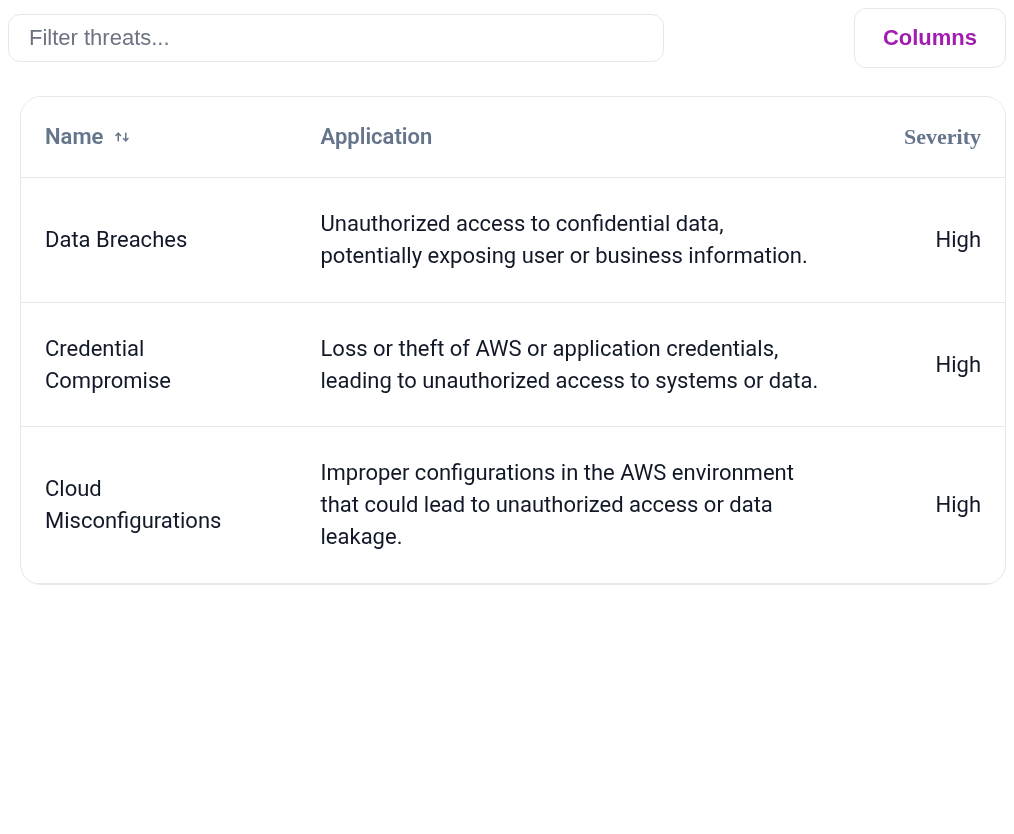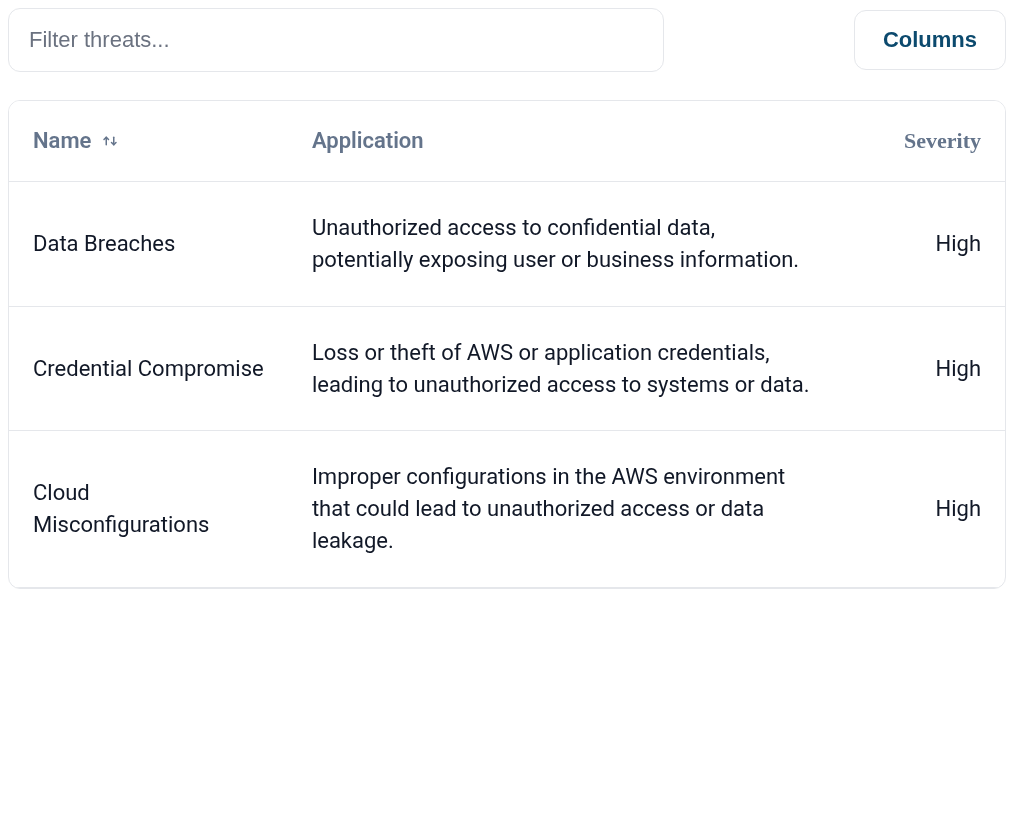--- a/index.html
+++ b/index.html
@@ -14,46 +14,47 @@
   }
   .toolbar {
     display: flex;
     align-items: center;
     gap: 16px;
     margin-bottom: 28px;
   }
   .filter-input {
     flex: 0 0 auto;
     width: 656px;
-    height: 64px;
+    height: 48px;
     border: 1px solid #e5e7eb;
     border-radius: 12px;
     padding: 16px 20px;
     font-size: 22px;
     color: #374151;
     outline: none;
     background: #fff;
   }
   .filter-input::placeholder { color: #6b7280; }
   .spacer { flex: 1; }
   .columns-btn {
     height: 60px;
     padding: 0 28px;
     border: 1px solid #e5e7eb;
     border-radius: 12px;
     background: #fff;
     font-size: 22px;
     font-weight: 600;
-    color: #0c4a6e;
+    color: #a21caf;
     cursor: pointer;
   }
   .table-wrap {
     border: 1px solid #e5e7eb;
-    border-radius: 12px;
+    border-radius: 21px;
     overflow: hidden;
+    margin-left: 12px;
   }
   table {
     width: 100%;
     border-collapse: collapse;
   }
   thead th {
     text-align: left;
     font-weight: 600;
     color: #64748b;
     font-size: 22px;

